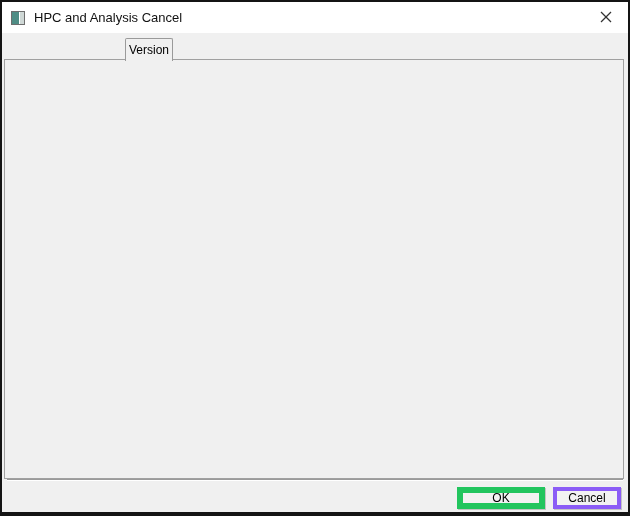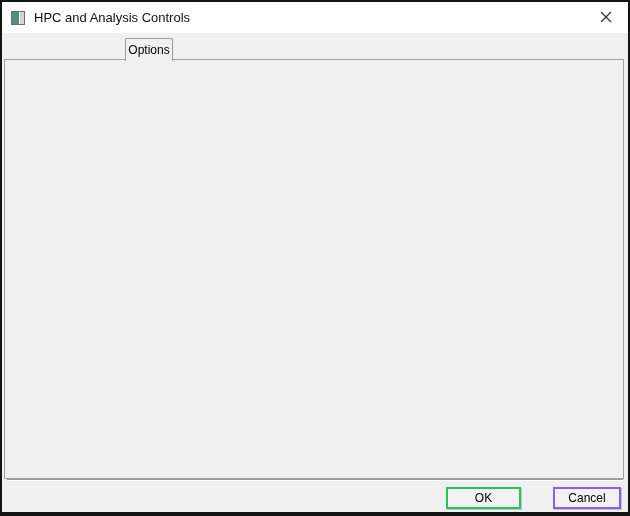--- a/index.html
+++ b/index.html
@@ -108,41 +108,41 @@
   
   .divider{
     position:absolute;left:5px;top:477px;width:616px;height:2px;
     border-top:1px solid #9a9a9a;border-bottom:1px solid #ffffff;
   }
   .btn{
     position:absolute;top:485px;height:22px;background:#f2f2f2;
     display:flex;align-items:center;justify-content:center;
     font-size:12px;box-shadow:1px 1px 0 rgba(0,0,0,0.18);
   }
-  .btn.ok{left:444px;width:75px;border:2px solid #22c55e;}
-  .btn.cancel{left:551px;width:68px;border:2px solid #8b5cf6;}
+  .btn.ok{left:455px;width:88px;border:6px solid #22c55e;}
+  .btn.cancel{left:551px;width:68px;border:4px solid #8b5cf6;}
 </style>
 </head>
 <body>
 
 <div class="window">
 
   <div class="titlebar">
     <div class="title-icon"></div>
-    <div class="title-text">HPC and Analysis Controls</div>
+    <div class="title-text">HPC and Analysis Cancel</div>
     <div class="close-btn">
       <svg width="12" height="12" viewBox="0 0 12 12">
         <line x1="1" y1="1" x2="11" y2="11" stroke="#333" stroke-width="1.2"></line>
         <line x1="11" y1="1" x2="1" y2="11" stroke="#333" stroke-width="1.2"></line>
       </svg>
     </div>
   </div>
 
   <div class="tab active">
-    <span>Options</span>
+    <span>Version</span>
   </div>
 
   <div class="pane"></div>
 
   <div class="form-label" style="left:16px;top:73px;">HPC License:</div>
   <div class="combo" style="left:143px;top:68px;width:165px;height:22px;">
     <span class="combo-text">Workgroup</span>
     <span class="drop-btn">
       <span class="arrow-down"></span>
     </span>

